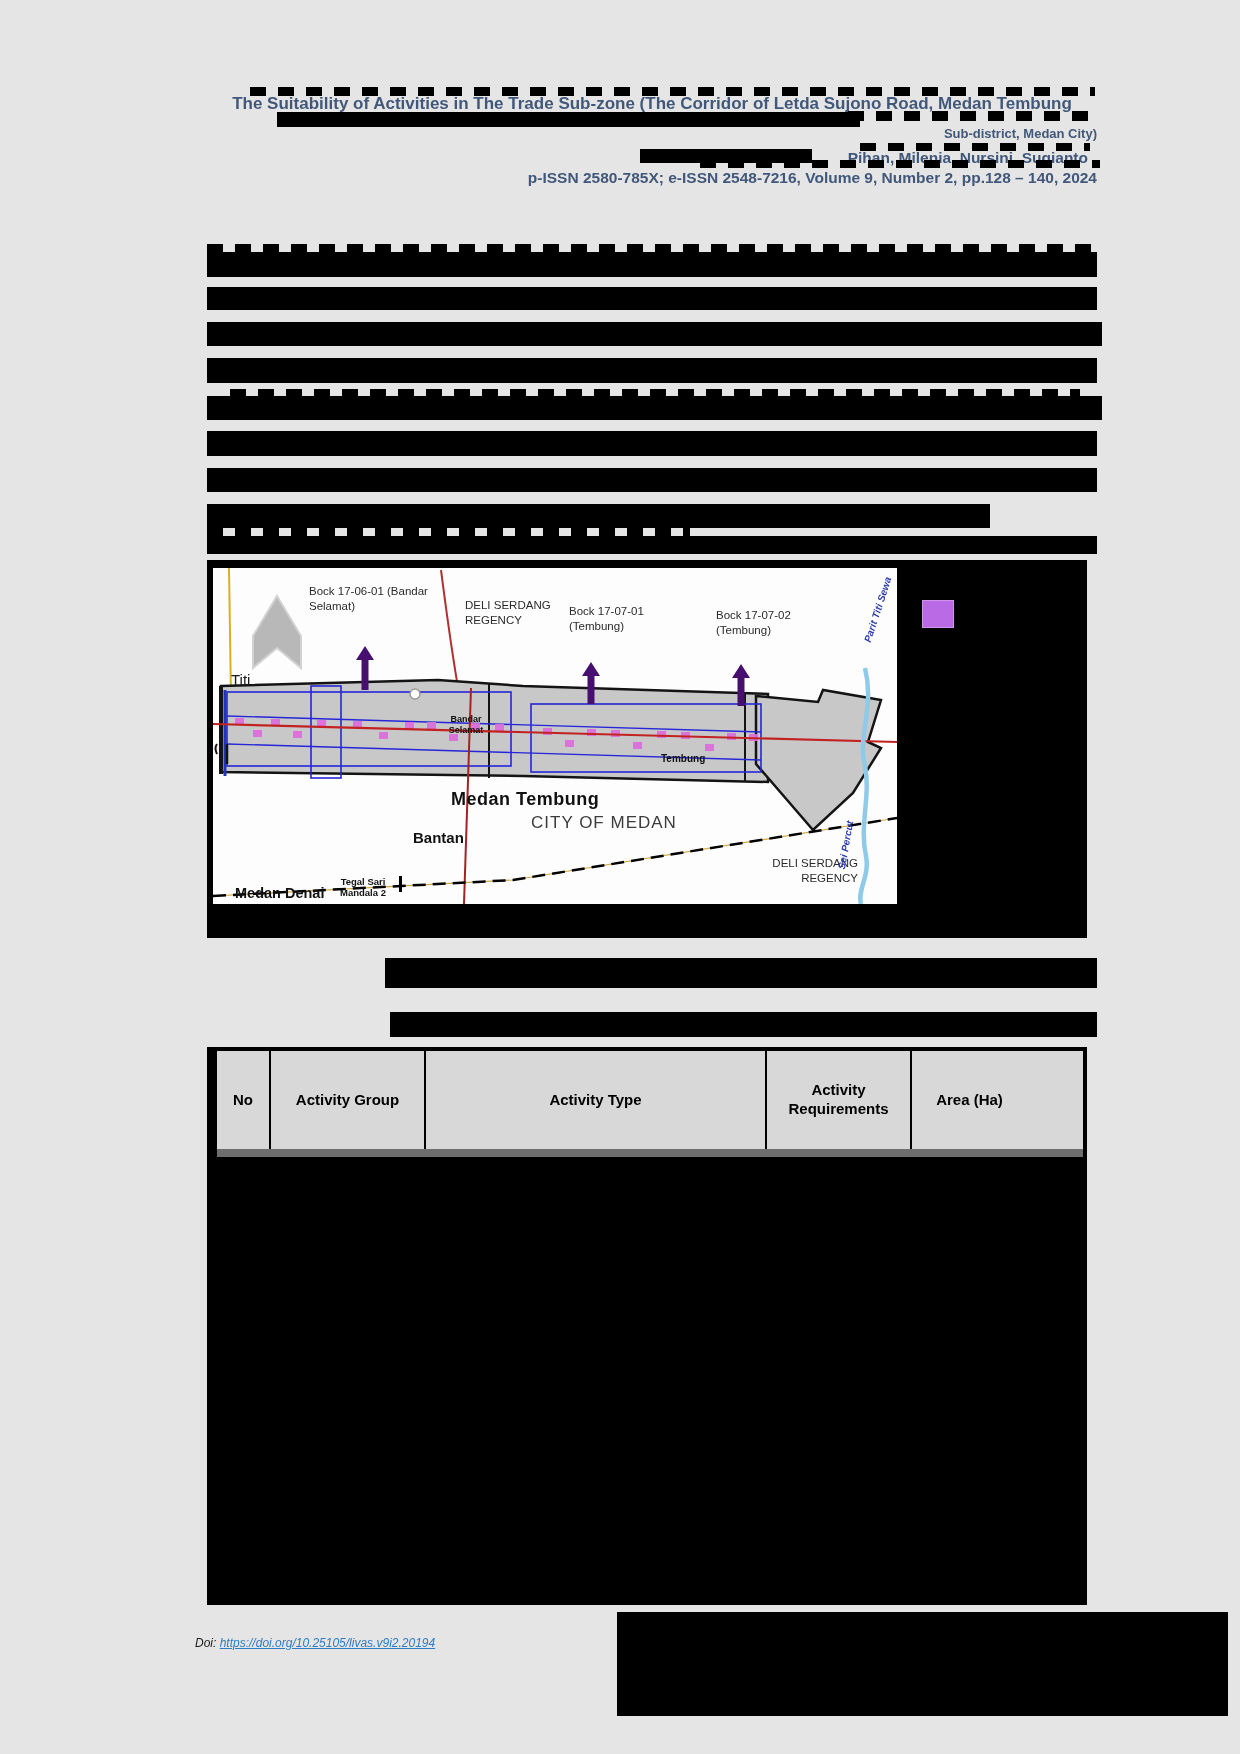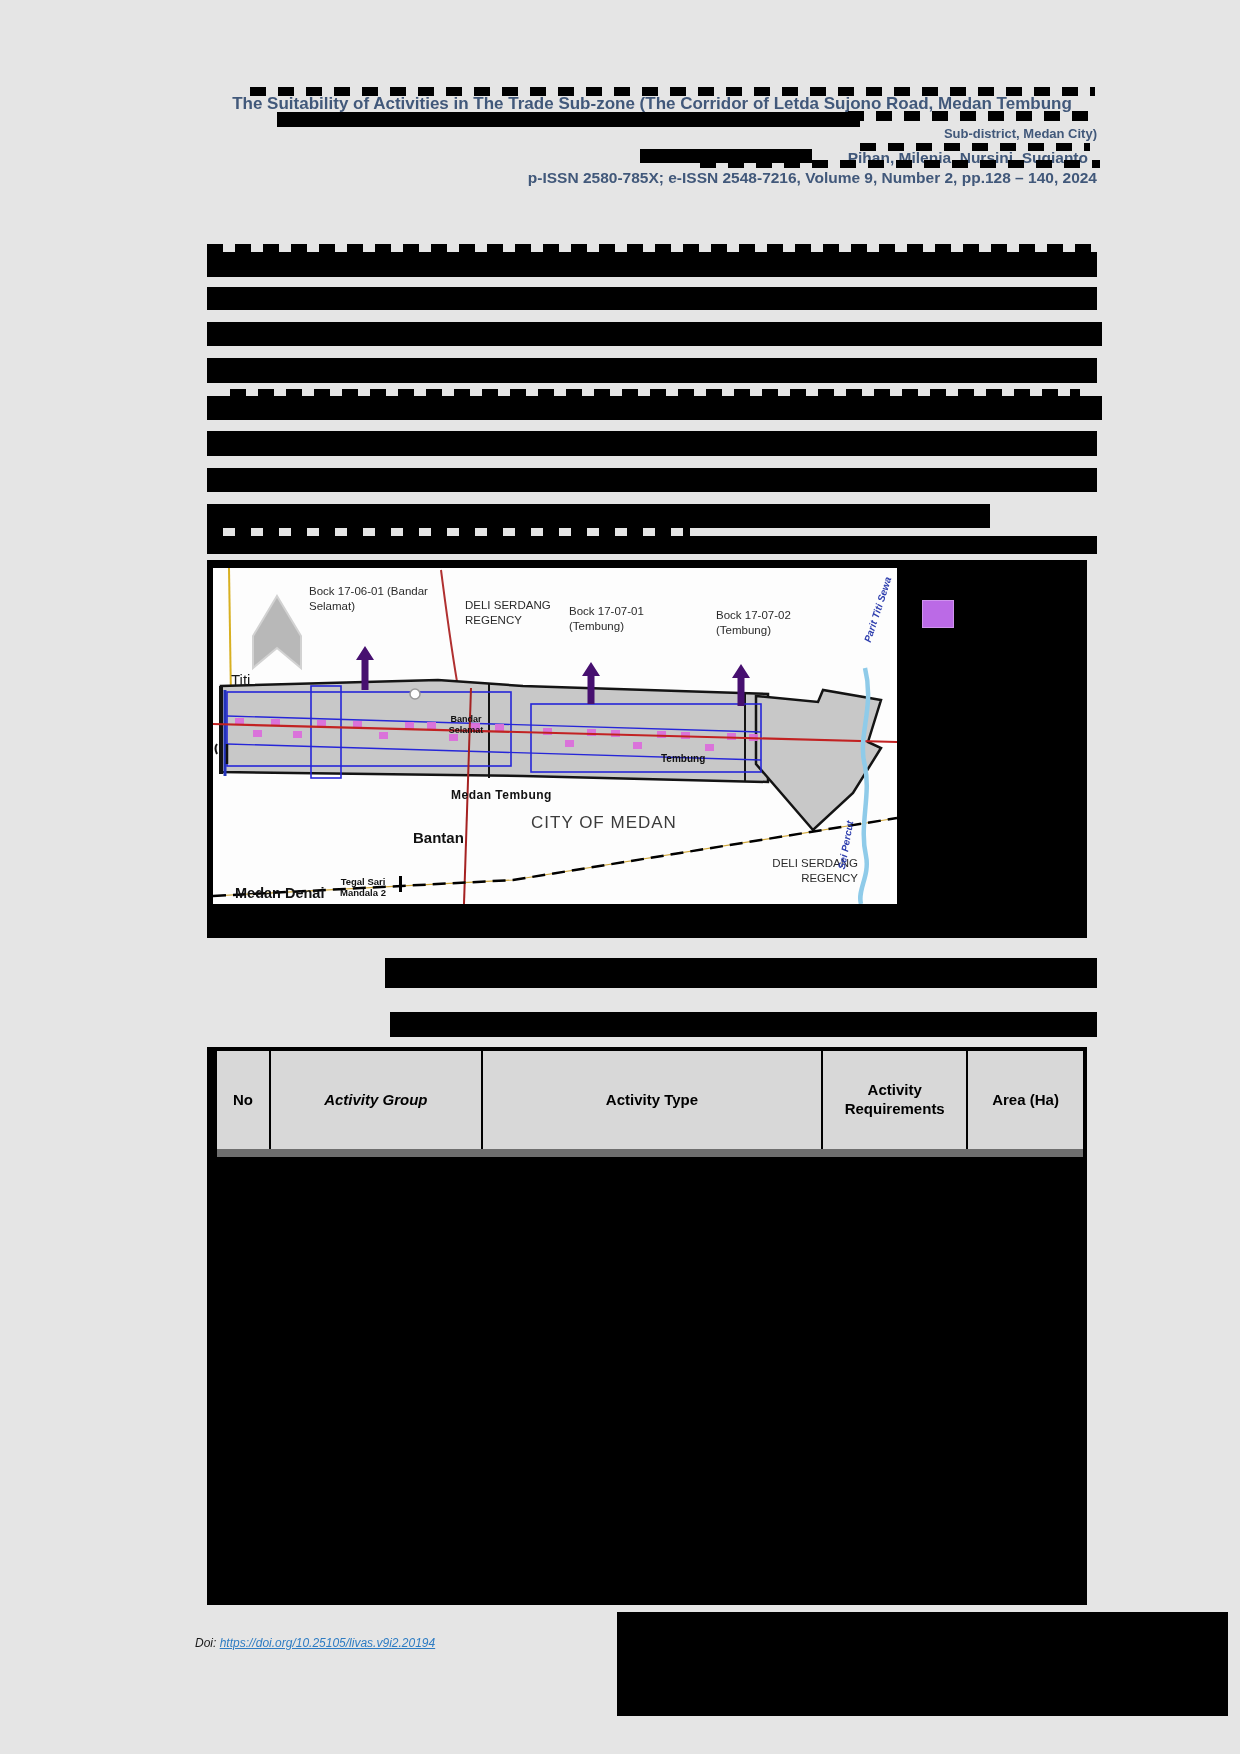--- a/index.html
+++ b/index.html
@@ -138,40 +138,40 @@
       </svg>
 
       <div class="mlabel" style="left:18px;top:102px;font-size:15px;color:#1a1a1a;">Titi</div>
       <div class="mlabel msmall" style="left:96px;top:16px;width:150px;">Bock 17-06-01 (Bandar Selamat)</div>
       <div class="mlabel msmall" style="left:252px;top:30px;width:92px;">DELI SERDANG REGENCY</div>
       <div class="mlabel msmall" style="left:356px;top:36px;width:115px;">Bock 17-07-01 (Tembung)</div>
       <div class="mlabel msmall" style="left:503px;top:40px;width:115px;">Bock 17-07-02 (Tembung)</div>
       <div class="mlabel" style="left:648px;top:72px;width:80px;font-size:10px;font-style:italic;font-weight:bold;color:#2f3fae;transform:rotate(-72deg);transform-origin:left top;">Parit Titi Sewa</div>
       <div class="mlabel mbold center" style="left:222px;top:146px;width:62px;font-size:9px;line-height:1.2;">Bandar Selamat</div>
       <div class="mlabel mbold" style="left:448px;top:184px;font-size:10px;">Tembung</div>
-      <div class="mlabel mbold" style="left:238px;top:220px;font-size:12px;letter-spacing:0.5px;">Medan Tembung</div>
+      <div class="mlabel mbold" style="left:238px;top:220px;font-size:18px;letter-spacing:0.5px;">Medan Tembung</div>
       <div class="mlabel mbold" style="left:200px;top:260px;font-size:15px;">Bantan</div>
       <div class="mlabel" style="left:318px;top:244px;font-size:17px;color:#3c3c3c;letter-spacing:1px;">CITY OF MEDAN</div>
       <div class="mlabel msmall right" style="left:500px;top:288px;width:145px;">DELI SERDANG REGENCY</div>
       <div class="mlabel" style="left:622px;top:300px;width:60px;font-size:10px;font-style:italic;font-weight:bold;color:#2f3fae;transform:rotate(-80deg);transform-origin:left top;">Sei Percut</div>
       <div class="mlabel mbold" style="left:22px;top:316px;font-size:14.5px;">Medan Denai</div>
       <div class="mlabel mbold center" style="left:118px;top:308px;width:64px;font-size:9.5px;line-height:1.2;">Tegal Sari Mandala 2</div>
       <div style="position:absolute;left:186px;top:308px;width:3px;height:16px;background:#000;"></div>
     </div>
 
     <div class="legend-swatch"></div>
   </div>
 
   <div class="bar" style="left:385px;top:958px;width:712px;height:30px;"></div>
   <div class="bar" style="left:390px;top:1012px;width:707px;height:25px;"></div>
 
   <div class="data-table">
     <div class="thead">
       <div class="th" style="width:54px;">No</div>
-      <div class="th" style="width:212px;font-style:italic;">Activity Group</div>
+      <div class="th" style="width:155px;">Activity Group</div>
       <div class="th" style="width:341px;">Activity Type</div>
       <div class="th" style="width:145px;">Activity Requirements</div>
       <div class="th" style="width:115px;">Area (Ha)</div>
     </div>
     <div class="tbody-strip"></div>
     <div class="tbody-redacted"></div>
   </div>
 
   <div class="bar" style="left:617px;top:1612px;width:611px;height:104px;"></div>
   <div class="doi-line">

